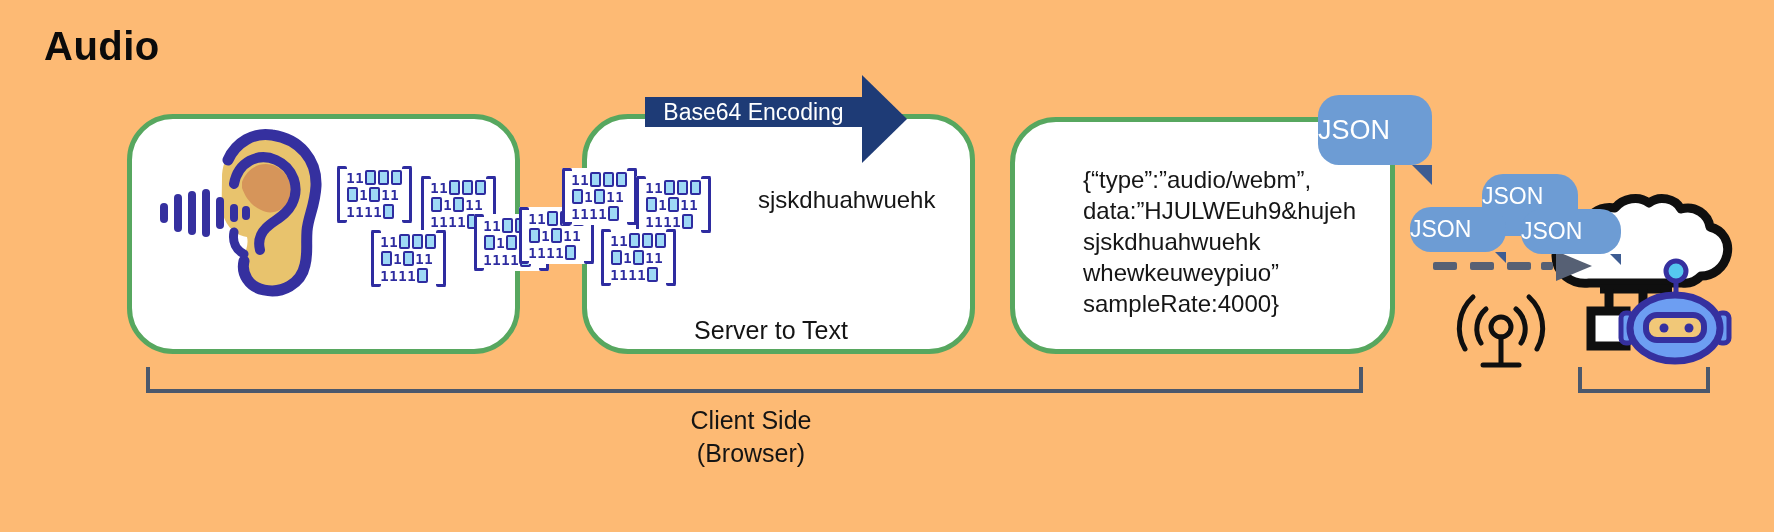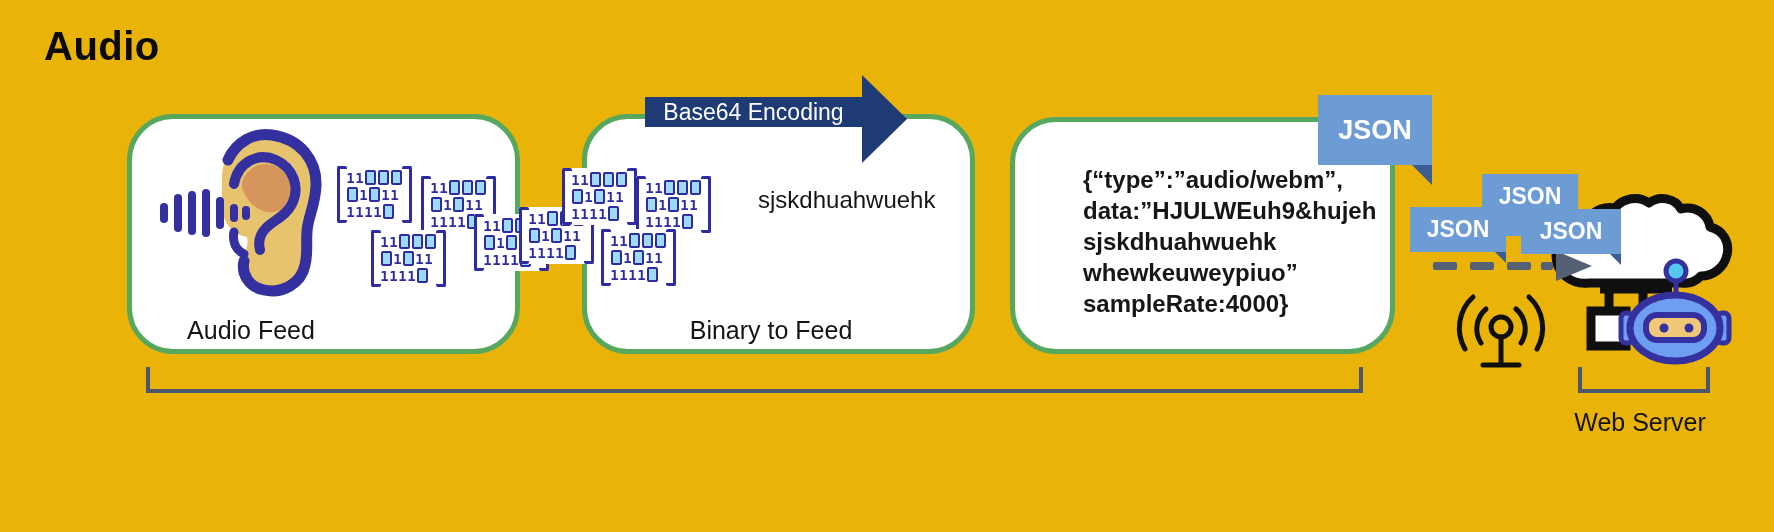--- a/index.html
+++ b/index.html
@@ -1,17 +1,17 @@
 <!DOCTYPE html>
 <html><head>
 <meta charset="utf-8">
 <style>
   html,body{margin:0;padding:0;background:#fff;}
   .canvas{
-    position:relative;width:1774px;height:532px;background:#eab308;overflow:hidden;
+    position:relative;width:1774px;height:532px;background:#fdba74;overflow:hidden;
     font-family:"Liberation Sans",sans-serif;color:#111;
   }
   .abs{position:absolute;}
 
   
   .title{left:44px;top:24px;font-size:40px;font-weight:800;letter-spacing:.5px;color:#0b0b0b;}
 
   
   .stage-box{border:5px solid #57a75f;border-radius:46px;background:#fff;box-sizing:border-box;z-index:0;}
   .box1{left:127px;top:114px;width:393px;height:240px;}
@@ -24,36 +24,36 @@
 
   
   .enc-arrow-body{left:645px;top:97px;width:217px;height:30px;background:#1e3b76;z-index:3;
     display:flex;align-items:center;justify-content:center;font-size:23px;color:#fff;}
   .enc-arrow-head{left:862px;top:75px;width:0;height:0;z-index:3;
     border-left:45px solid #1e3b76;border-top:44px solid transparent;border-bottom:44px solid transparent;}
 
   
   .mono-text{font-size:24px;line-height:32px;color:#161616;z-index:2;white-space:nowrap;}
   .enc-text{left:758px;top:184px;}
-  .json-text{left:1083px;top:164px;line-height:31px;font-weight:bold;}
+  .json-text{left:1083px;top:164px;line-height:31px;}
 
   
   .bin-block{position:absolute;background:#fff;padding:3px 9px;z-index:2;}
   .bin-block::before,.bin-block::after{content:"";position:absolute;top:0;bottom:0;width:7px;
     border:3px solid #2e2ca0;border-radius:2px;}
   .bin-block::before{left:0;border-right:none;}
   .bin-block::after{right:0;border-left:none;}
   .bin-row{display:flex;align-items:center;height:17px;
     font-family:"DejaVu Sans Mono",monospace;font-weight:bold;font-size:14px;color:#2e2ca0;}
   .bin-row .one{display:inline-block;width:9px;text-align:center;}
   .bin-row .zero{display:inline-block;width:7px;height:11px;background:#9ed9f5;
     border:2px solid #2e2ca0;border-radius:2px;margin:0 1px;}
 
   
-  .json-tag{position:absolute;background:#6d9cd4;color:#fff;font-weight:bold;text-align:center;z-index:3;}
+  .json-tag{position:absolute;background:#6d9cd4;color:#fff;font-weight:normal;z-index:3;border-radius:21px;}
   .json-tag .fold{position:absolute;right:0;bottom:-0px;width:0;height:0;}
   .tag-big{left:1318px;top:95px;width:114px;height:70px;font-size:27px;line-height:70px;z-index:4;}
   .tag-big .fold{bottom:-20px;border-top:20px solid #3d5c92;border-left:20px solid transparent;}
   .tag-top{left:1482px;top:174px;width:96px;height:62px;font-size:23px;line-height:44px;z-index:3;}
   .tag-left{left:1410px;top:207px;width:96px;height:45px;font-size:23px;line-height:45px;z-index:4;}
   .tag-right{left:1521px;top:209px;width:100px;height:45px;font-size:23px;line-height:45px;z-index:4;}
   .tag-left .fold,.tag-right .fold{bottom:-11px;border-top:11px solid #3d5c92;border-left:11px solid transparent;}
 
   
   .dash{position:absolute;top:262px;height:8px;width:24px;background:#566074;border-radius:2px;z-index:2;}
@@ -89,21 +89,20 @@
       <rect x="82" y="84" width="8" height="18" rx="4"></rect>
       <rect x="94" y="86" width="8" height="14" rx="4"></rect>
     </g>
     <path d="M94,62 C100,46 116,40 129,47 C142,54 146,70 140,82 C134,92 122,95 113,90 C102,85 97,76 94,68 Z" fill="#d6955a"></path>
     <g fill="none" stroke="#35309f" stroke-linecap="round">
       <path stroke-width="11" d="M80,40 C88,22 106,12 124,15 C152,19 169,40 168,66 C167,86 160,97 159,111 C158,125 160,133 157,145 C153,164 134,174 116,170 C101,167 93,154 96,141"></path>
       <path stroke-width="10" d="M86,64 C90,42 110,32 128,40 C146,48 152,68 144,84 C138,96 126,100 118,108 C112,114 110,122 112,130"></path>
       <path stroke-width="9" d="M86,112 C84,122 88,130 96,134"></path>
     </g>
   </svg>
-  <div class="abs stage-label label-audio-feed">Audio Feed</div>
 
   <div class="bin-block" style="left:337px;top:166px;">
     <div class="bin-row">
         <span class="one">1</span>
         <span class="one">1</span>
         <span class="zero"></span>
         <span class="zero"></span>
         <span class="zero"></span>
       </div>
     <div class="bin-row">
@@ -285,21 +284,21 @@
 
   <div class="abs enc-arrow-body">
     <span>Base64 Encoding</span>
   </div>
   <div class="abs enc-arrow-head"></div>
 
   <div class="abs stage-box box2"></div>
   <div class="abs mono-text enc-text">
     <div>sjskdhuahwuehk</div>
   </div>
-  <div class="abs stage-label label-binary-to-text">Binary to Feed</div>
+  <div class="abs stage-label label-binary-to-text">Server to Text</div>
 
   <div class="abs stage-box box3"></div>
   <div class="json-tag tag-big">
     <span>JSON</span>
     <span class="fold"></span>
   </div>
   <div class="abs mono-text json-text">
     <div>{“type”:”audio/webm”,</div>
     <div>data:”HJULWEuh9&amp;hujeh</div>
     <div>sjskdhuahwuehk</div>
@@ -352,17 +351,20 @@
       <rect x="78" y="120" width="12" height="30" rx="5" fill="#6d9ef2" stroke="#35309f" stroke-width="5"></rect>
       <rect x="174" y="120" width="12" height="30" rx="5" fill="#6d9ef2" stroke="#35309f" stroke-width="5"></rect>
       <ellipse cx="132" cy="135" rx="45" ry="33" fill="#6d9ef2" stroke="#35309f" stroke-width="7"></ellipse>
       <rect x="103" y="122" width="58" height="25" rx="11" fill="#f1c878" stroke="#35309f" stroke-width="6"></rect>
       <circle cx="121" cy="135" r="4.5" fill="#35309f"></circle>
       <circle cx="146" cy="135" r="4.5" fill="#35309f"></circle>
     </g>
   </svg>
 
   <div class="abs bracket bracket-client"></div>
+  <div class="abs bracket-label label-client">
+    <div>Client Side</div>
+    <div>(Browser)</div>
+  </div>
 
   <div class="abs bracket bracket-server"></div>
-  <div class="abs bracket-label label-server">Web Server</div>
 
 </div>
 
 </body></html>

